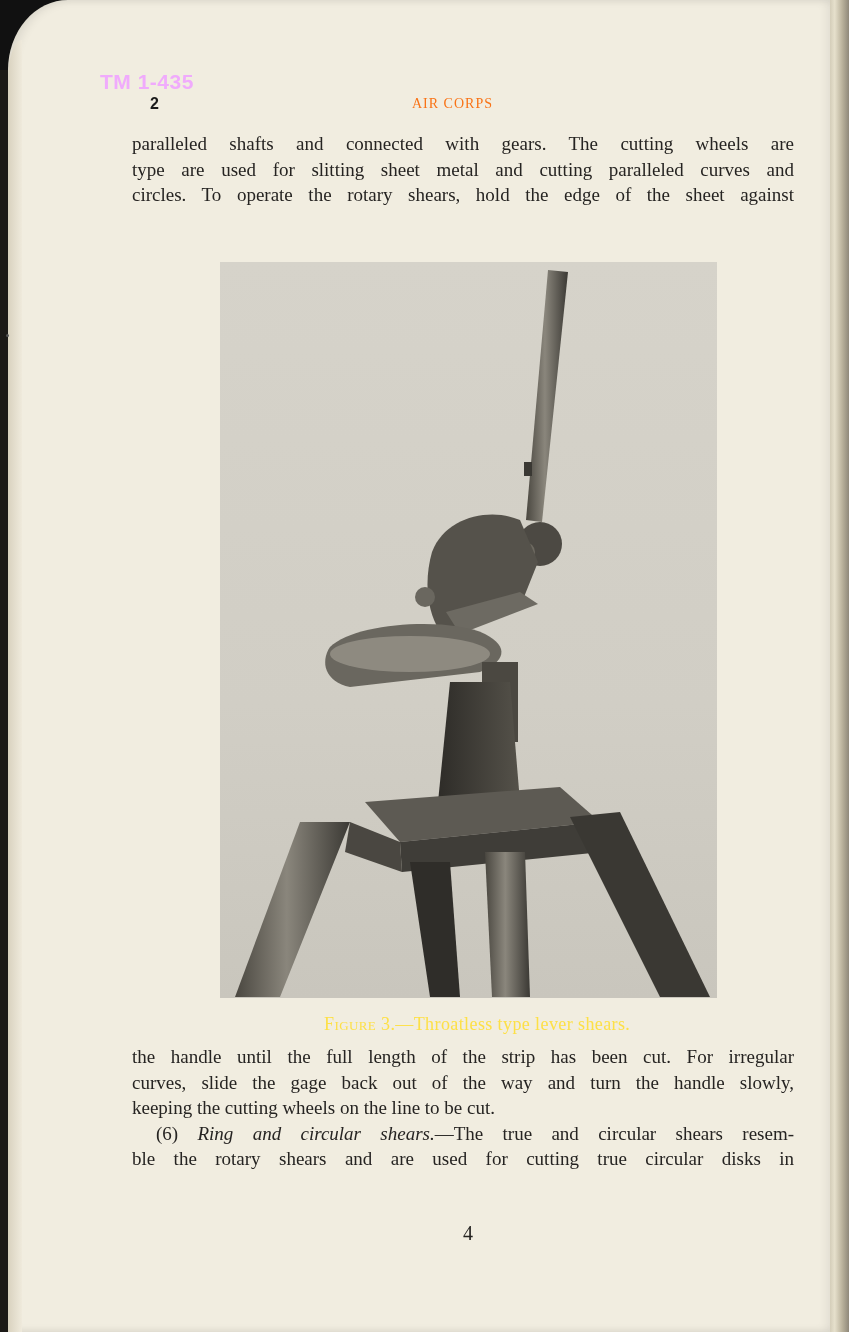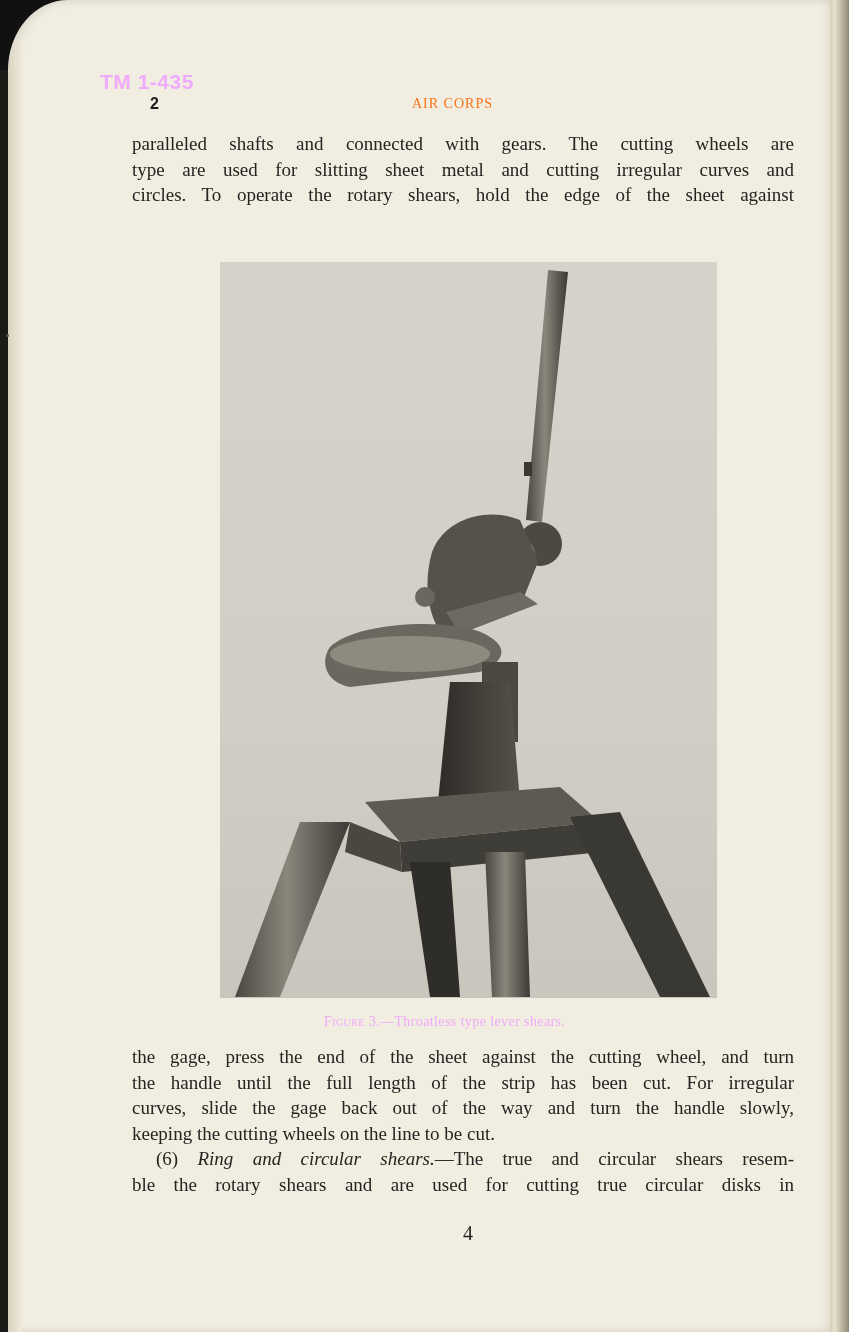--- a/index.html
+++ b/index.html
@@ -54,21 +54,21 @@
     .para em { font-style: italic; }
 
     .figure {
       position: absolute; left: 220px; top: 262px; width: 497px; height: 736px;
       background: linear-gradient(180deg, #d6d3ca 0%, #d1cec5 60%, #c9c6bd 100%);
       overflow: hidden;
     }
     .figure svg { display: block; }
     .caption {
       position: absolute; left: 324px; top: 1014px;
-      font-size: 14px; color: #f0abfc; letter-spacing: 0.4px;
+      font-size: 18px; color: #fde047; letter-spacing: 0.4px;
     }
     .caption .sc { font-variant: small-caps; }
     .footer-num {
       position: absolute; left: 463px; top: 1222px;
       font-size: 20px; color: #262422;
     }
     .stray-dot {
       position: absolute; left: 6px; top: 334px; width: 3px; height: 3px; background: #555; border-radius: 50%;
     }
   </style>
@@ -81,21 +81,21 @@
 <div class="page"></div>
 <div class="page-fold"></div>
 <div class="stray-dot"></div>
 
 <div class="header-tm">TM 1-435</div>
 <div class="header-page">2</div>
 <div class="header-title">AIR CORPS</div>
 
 <div class="para top">
   <span class="line">paralleled shafts and connected with gears. The cutting wheels are</span>
-  <span class="line">type are used for slitting sheet metal and cutting irregular curves and</span>
+  <span class="line">type are used for slitting sheet metal and cutting paralleled curves and</span>
   <span class="line">circles. To operate the rotary shears, hold the edge of the sheet against</span>
 </div>
 
 <div class="figure">
   <svg width="497" height="736" viewBox="0 0 497 736">
     <defs>
       <linearGradient id="metal" x1="0" x2="1" y1="0" y2="0">
         <stop offset="0" stop-color="#4a4740"></stop>
         <stop offset="0.45" stop-color="#8a867c"></stop>
         <stop offset="1" stop-color="#3b3934"></stop>
@@ -131,21 +131,20 @@
     <polygon points="350,555 400,550 490,735 440,735" fill="#3a3833"></polygon>
     <polygon points="130,560 180,580 182,610 125,590" fill="#4a4741"></polygon>
   </svg>
 </div>
 
 <div class="caption">
   <span class="sc">Figure 3.</span><span>—Throatless type lever shears.</span>
 </div>
 
 <div class="para bottom">
-  <span class="line">the gage, press the end of the sheet against the cutting wheel, and turn</span>
   <span class="line">the handle until the full length of the strip has been cut. For irregular</span>
   <span class="line">curves, slide the gage back out of the way and turn the handle slowly,</span>
   <span class="line last">keeping the cutting wheels on the line to be cut.</span>
   <span class="line indent"><span>(6)</span> <em>Ring and circular shears.</em><span>—The true and circular shears resem-</span></span>
   <span class="line">ble the rotary shears and are used for cutting true circular disks in</span>
 </div>
 
 <div class="footer-num">4</div>
 
 </body></html>

